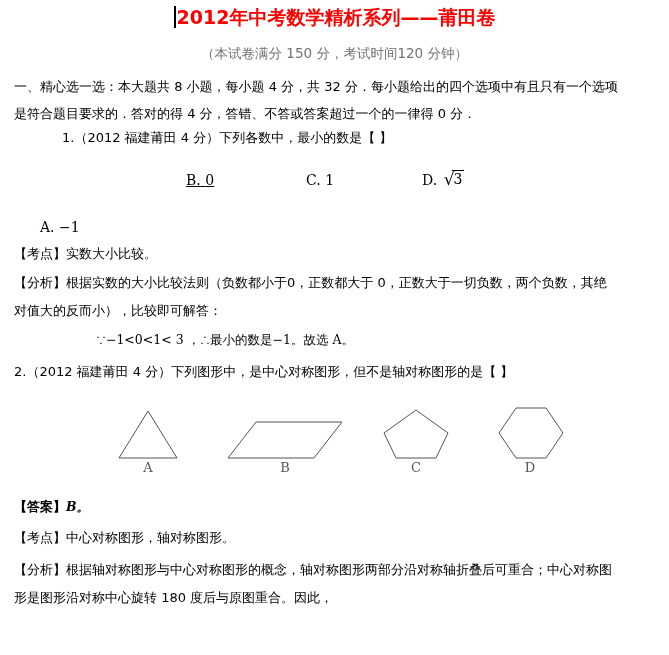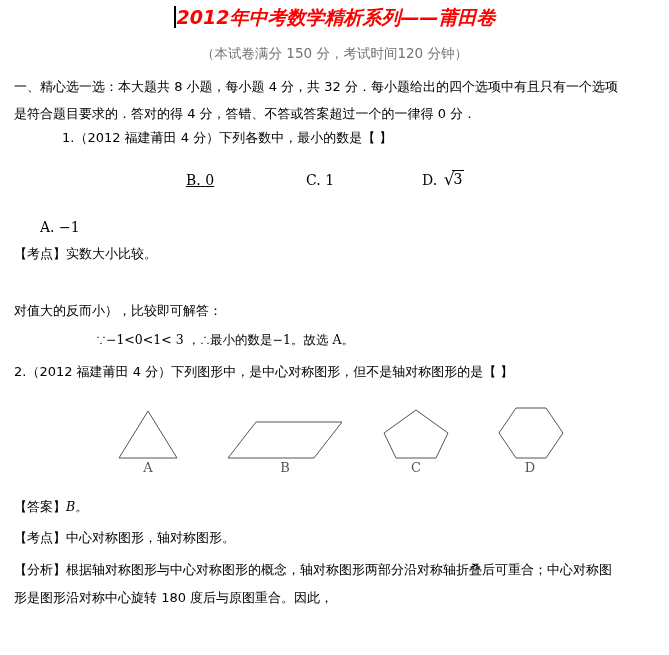--- a/index.html
+++ b/index.html
@@ -22,21 +22,20 @@
     background: #ffffff;
   }
 
   
   .title-row {
     position: absolute;
     top: 4px;
     left: 0;
     width: 669px;
     text-align: center;
-    font-style: italic;
   }
   .caret {
     display: inline-block;
     width: 2px;
     height: 22px;
     background: #000000;
     vertical-align: -4px;
     margin-right: 1px;
   }
   .doc-title {
@@ -191,20 +190,23 @@
       <span class="lbl">D.</span>
       <span class="sqrt-wrap"><span class="sqrt-sym">√</span><span class="radicand">3</span></span>
     </div>
   </div>
 
 
   <div class="para left" style="top:240px;">
     <span>【考点】</span><span>实数大小比较。</span>
   </div>
 
+  <div class="para left" style="top:269px;">
+    <span>【分析】</span><span>根据实数的大小比较法则（负数都小于0，正数都大于 0，正数大于一切负数，两个负数，其绝</span>
+  </div>
 
   <div class="para left" style="top:297px;">对值大的反而小），比较即可解答：</div>
 
   <div class="mathline">
     <span class="mono-m">∵−1&lt;0&lt;1&lt; 3 ，∴最小的数是−1。故选 A。</span>
   </div>
 
   <div class="para left" style="top:358px;">2.（2012 福建莆田 4 分）下列图形中，是中心对称图形，但不是轴对称图形的是【      】</div>
 
   <div class="figures">
@@ -232,21 +234,21 @@
 
     <div class="figwrap" style="left:490px; width:80px;">
       <svg width="80" height="62" viewBox="0 0 80 62">
         <polygon points="26,8 56,8 73,33 56,58 26,58 9,33" fill="none" stroke="#555555" stroke-width="1"></polygon>
       </svg>
       <span class="figlabel">D</span>
     </div>
 
   </div>
 
-  <div class="para left" style="top:493px;">
+  <div class="para left" style="top:493px;font-weight:bold;">
     <span>【答案】</span><span class="italic-ans">B。</span>
   </div>
 
   <div class="para left" style="top:524px;">
     <span>【考点】</span><span>中心对称图形，轴对称图形。</span>
   </div>
 
   <div class="para left" style="top:556px;">
     <span>【分析】</span><span>根据轴对称图形与中心对称图形的概念，轴对称图形两部分沿对称轴折叠后可重合；中心对称图</span>
   </div>

